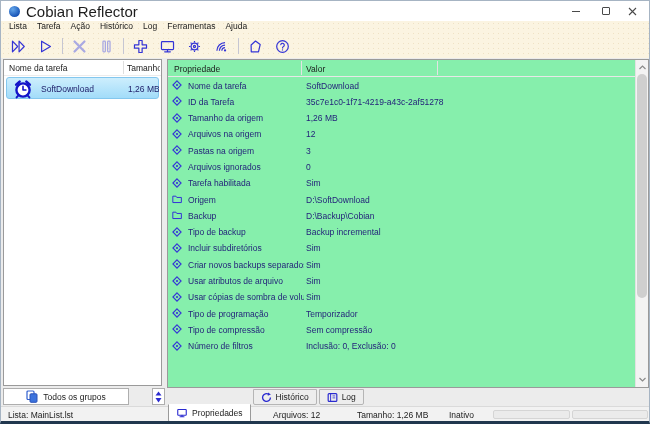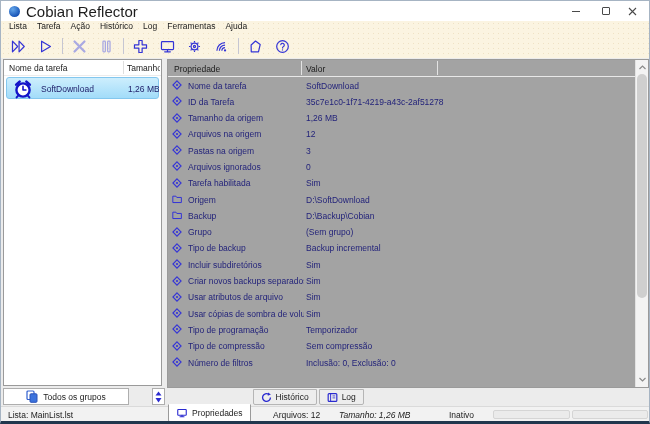--- a/index.html
+++ b/index.html
@@ -47,21 +47,21 @@
   .lp-h-size { position:absolute; left:123px; top:3px; width:33px; overflow:hidden; white-space:nowrap; }
   .task-row { position:absolute; left:2px; top:17px; width:153px; height:22px;
     background:linear-gradient(#cdeefd,#a2dcf9); border:1px solid #84c7ee; border-radius:3px; }
   .task-clock { position:absolute; left:5px; top:0px; }
   .task-name { position:absolute; left:34px; top:6px; font-size:8.5px; color:#20206b; }
   .task-size { position:absolute; left:121px; top:6px; width:31px; overflow:hidden; white-space:nowrap;
     font-size:8.5px; color:#20206b; }
 
   
   .right-panel { position:absolute; left:166px; top:58px; width:482px; height:329px;
-    background:#a3a3a3; border:1px solid #9a9a9a; }
+    background:#86efac; border:1px solid #9a9a9a; }
   .rp-header { position:relative; height:17px; font-size:8.5px; color:#1b1b1b; border-bottom:1px solid #e8e8e8; }
   .rp-h-prop { position:absolute; left:6px; top:4px; }
   .rp-h-val  { position:absolute; left:138px; top:4px; }
   .rp-h-div  { position:absolute; top:1px; width:1px; height:14px; background:#e3e3e3; }
   .d1 { left:133px; } .d2 { left:269px; }
   .prop-rows { position:absolute; left:0; top:17px; right:13px; bottom:1px; overflow:hidden; }
   .prop-row { position:relative; height:16.3px; font-size:8.5px; color:#23237a; }
   .prop-ico { position:absolute; left:4px; top:3px; width:11px; height:10px; }
   .prop-ico svg { display:none; width:10px; height:10px; }
   .prop-row.icon-dot    svg.pi-dot    { display:block; }
@@ -85,21 +85,21 @@
     border-radius:0 0 2px 2px; margin-top:1px; }
   .tab.active { background:#fff; height:18px; margin-top:16px; border:1px solid #9a9a9a; border-top-color:#fff;
     z-index:2; }
   .tab + .tab { margin-left:2px; border-left:1px solid #b5b5b5; }
 
   
   .statusbar { position:absolute; left:0; top:405px; width:100%; height:15px;
     background:#f2f2f2; border-top:1px solid #dadada; font-size:8.5px; color:#222; }
   .st-list  { position:absolute; left:7px;  top:3px; }
   .st-files { position:absolute; left:272px; top:3px; }
-  .st-size  { position:absolute; left:338px; top:3px;font-style:italic; }
+  .st-size  { position:absolute; left:356px; top:3px; }
   .st-state { position:absolute; left:448px; top:3px; }
   .st-bar { position:absolute; top:2.5px; height:9px; background:#ebebeb; border:1px solid #d5d5d5; border-radius:2px; }
   .b1 { left:492px; width:77px; } .b2 { left:571px; width:76px; }
 </style>
 </head>
 <body>
 
 <div class="window">
 
   <div class="titlebar">
@@ -321,31 +321,20 @@
     <span class="prop-ico">
 
       <svg class="pi-folder" viewBox="0 0 11 10">
         <path d="M0.9 1.9 h3.4 l1 1.4 h5 v5.6 H0.9 Z" fill="none" stroke="#3434d6" stroke-width="1.1" stroke-linejoin="round"></path>
       </svg>
     </span>
     <span class="prop-label">Backup</span>
     <span class="prop-value">D:\Backup\Cobian</span>
   </div>
 
-  <div class="prop-row icon-dot">
-    <span class="prop-ico">
-      <svg class="pi-dot" viewBox="0 0 10 10">
-        <path d="M5 0.9 L9.1 5 L5 9.1 L0.9 5 Z" fill="none" stroke="#3434d6" stroke-width="1.1"></path>
-        <circle cx="5" cy="5" r="1.1" fill="#3434d6"></circle>
-      </svg>
-
-    </span>
-    <span class="prop-label">Grupo</span>
-    <span class="prop-value">(Sem grupo)</span>
-  </div>
 
   <div class="prop-row icon-dot">
     <span class="prop-ico">
       <svg class="pi-dot" viewBox="0 0 10 10">
         <path d="M5 0.9 L9.1 5 L5 9.1 L0.9 5 Z" fill="none" stroke="#3434d6" stroke-width="1.1"></path>
         <circle cx="5" cy="5" r="1.1" fill="#3434d6"></circle>
       </svg>
 
     </span>
     <span class="prop-label">Tipo de backup</span>

